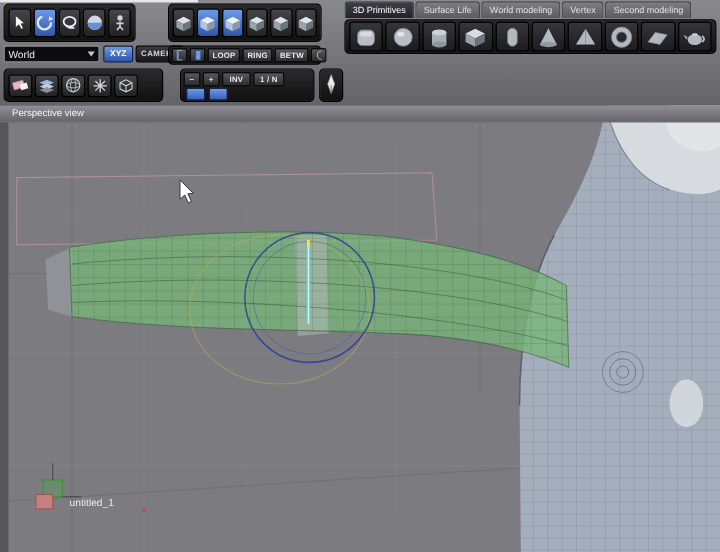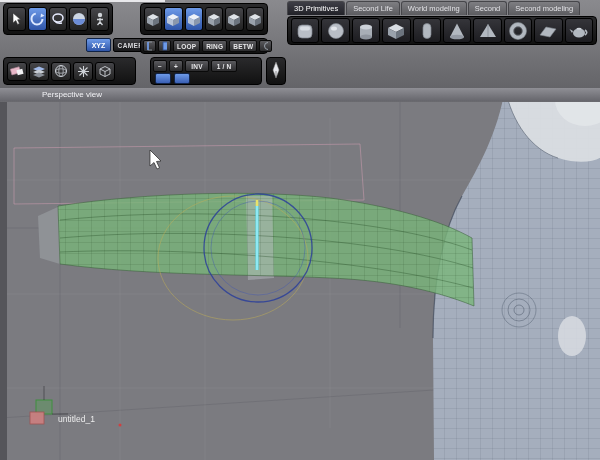--- a/index.html
+++ b/index.html
@@ -47,21 +47,21 @@
   .tab.active{background:linear-gradient(#3e3e46,#222228);color:#fff;}
   .prims{position:absolute;left:287px;top:16px;width:310px;height:29px;}
   .prim{width:27px;height:23px;border-radius:3px;display:flex;align-items:center;
     justify-content:center;background:linear-gradient(#35353a,#1c1c20);border:1px solid #000;}
   
   .viewport{position:absolute;top:88px;left:0;width:600px;height:372px;
     background:#7b7b80;overflow:hidden;}
   .vp-left{position:absolute;left:0;top:0;width:7px;height:372px;background:#55555a;z-index:3;}
   .vp-header{position:absolute;top:0;left:0;right:0;height:13px;z-index:4;
     background:linear-gradient(#8f8f95,#66666c);border-bottom:1px solid rgba(0,0,0,.25);
-    display:flex;align-items:center;padding-left:32px;}
+    display:flex;align-items:center;}
   .vp-header span{font-size:8px;color:#f2f2f5;margin-left:10px;}
   svg text{font-family:"Liberation Sans",sans-serif;}
 </style>
 </head>
 <body>
 
 <div class="screen">
 
   <div class="topbar">
     <div class="topedge"></div>
@@ -91,20 +91,24 @@
           </svg>
       </div>
       <div class="tool-btn">
         <svg width="10" height="14">
             <circle cx="5" cy="3" r="2.2" fill="#cfd3d8"></circle>
             <path d="M5 6 V10 M2 7.5 H8 M5 10 L2.5 13 M5 10 L7.5 13" stroke="#cfd3d8" stroke-width="1.3" fill="none"></path>
           </svg>
       </div>
     </div>
 
+    <div class="world">
+      <span>World</span>
+      <span class="arrow"></span>
+    </div>
     <div class="btn-xyz">
         <span>XYZ</span>
       </div>
     <div class="btn-camera">
         <span>CAMERA</span>
       </div>
 
     <div class="panel" style="left:3px;top:57px;width:133px;height:28px;">
       <div class="tool-btn sm">
         <svg width="16" height="12">
@@ -238,27 +242,27 @@
           <path d="M6 1 L9 9 L6 17 L3 9 Z" fill="#e8eaee" stroke="#888" stroke-width="0.5"></path>
           <path d="M6 10 V17" stroke="#666" stroke-width="0.7"></path>
         </svg>
     </div>
 
     <div class="tabs">
       <div class="tab active">
           <span>3D Primitives</span>
         </div>
       <div class="tab">
-          <span>Second Life</span>
+          <span>Surface Life</span>
         </div>
       <div class="tab">
           <span>World modeling</span>
         </div>
       <div class="tab">
-          <span>Second</span>
+          <span>Vertex</span>
         </div>
       <div class="tab">
           <span>Second modeling</span>
         </div>
     </div>
 
     <div class="panel prims">
       <div class="prim">
         <svg width="22" height="20">
             <rect x="4" y="4" width="14" height="13" rx="4" fill="#b9bec6" stroke="#7e848c" stroke-width="0.7"></rect>

